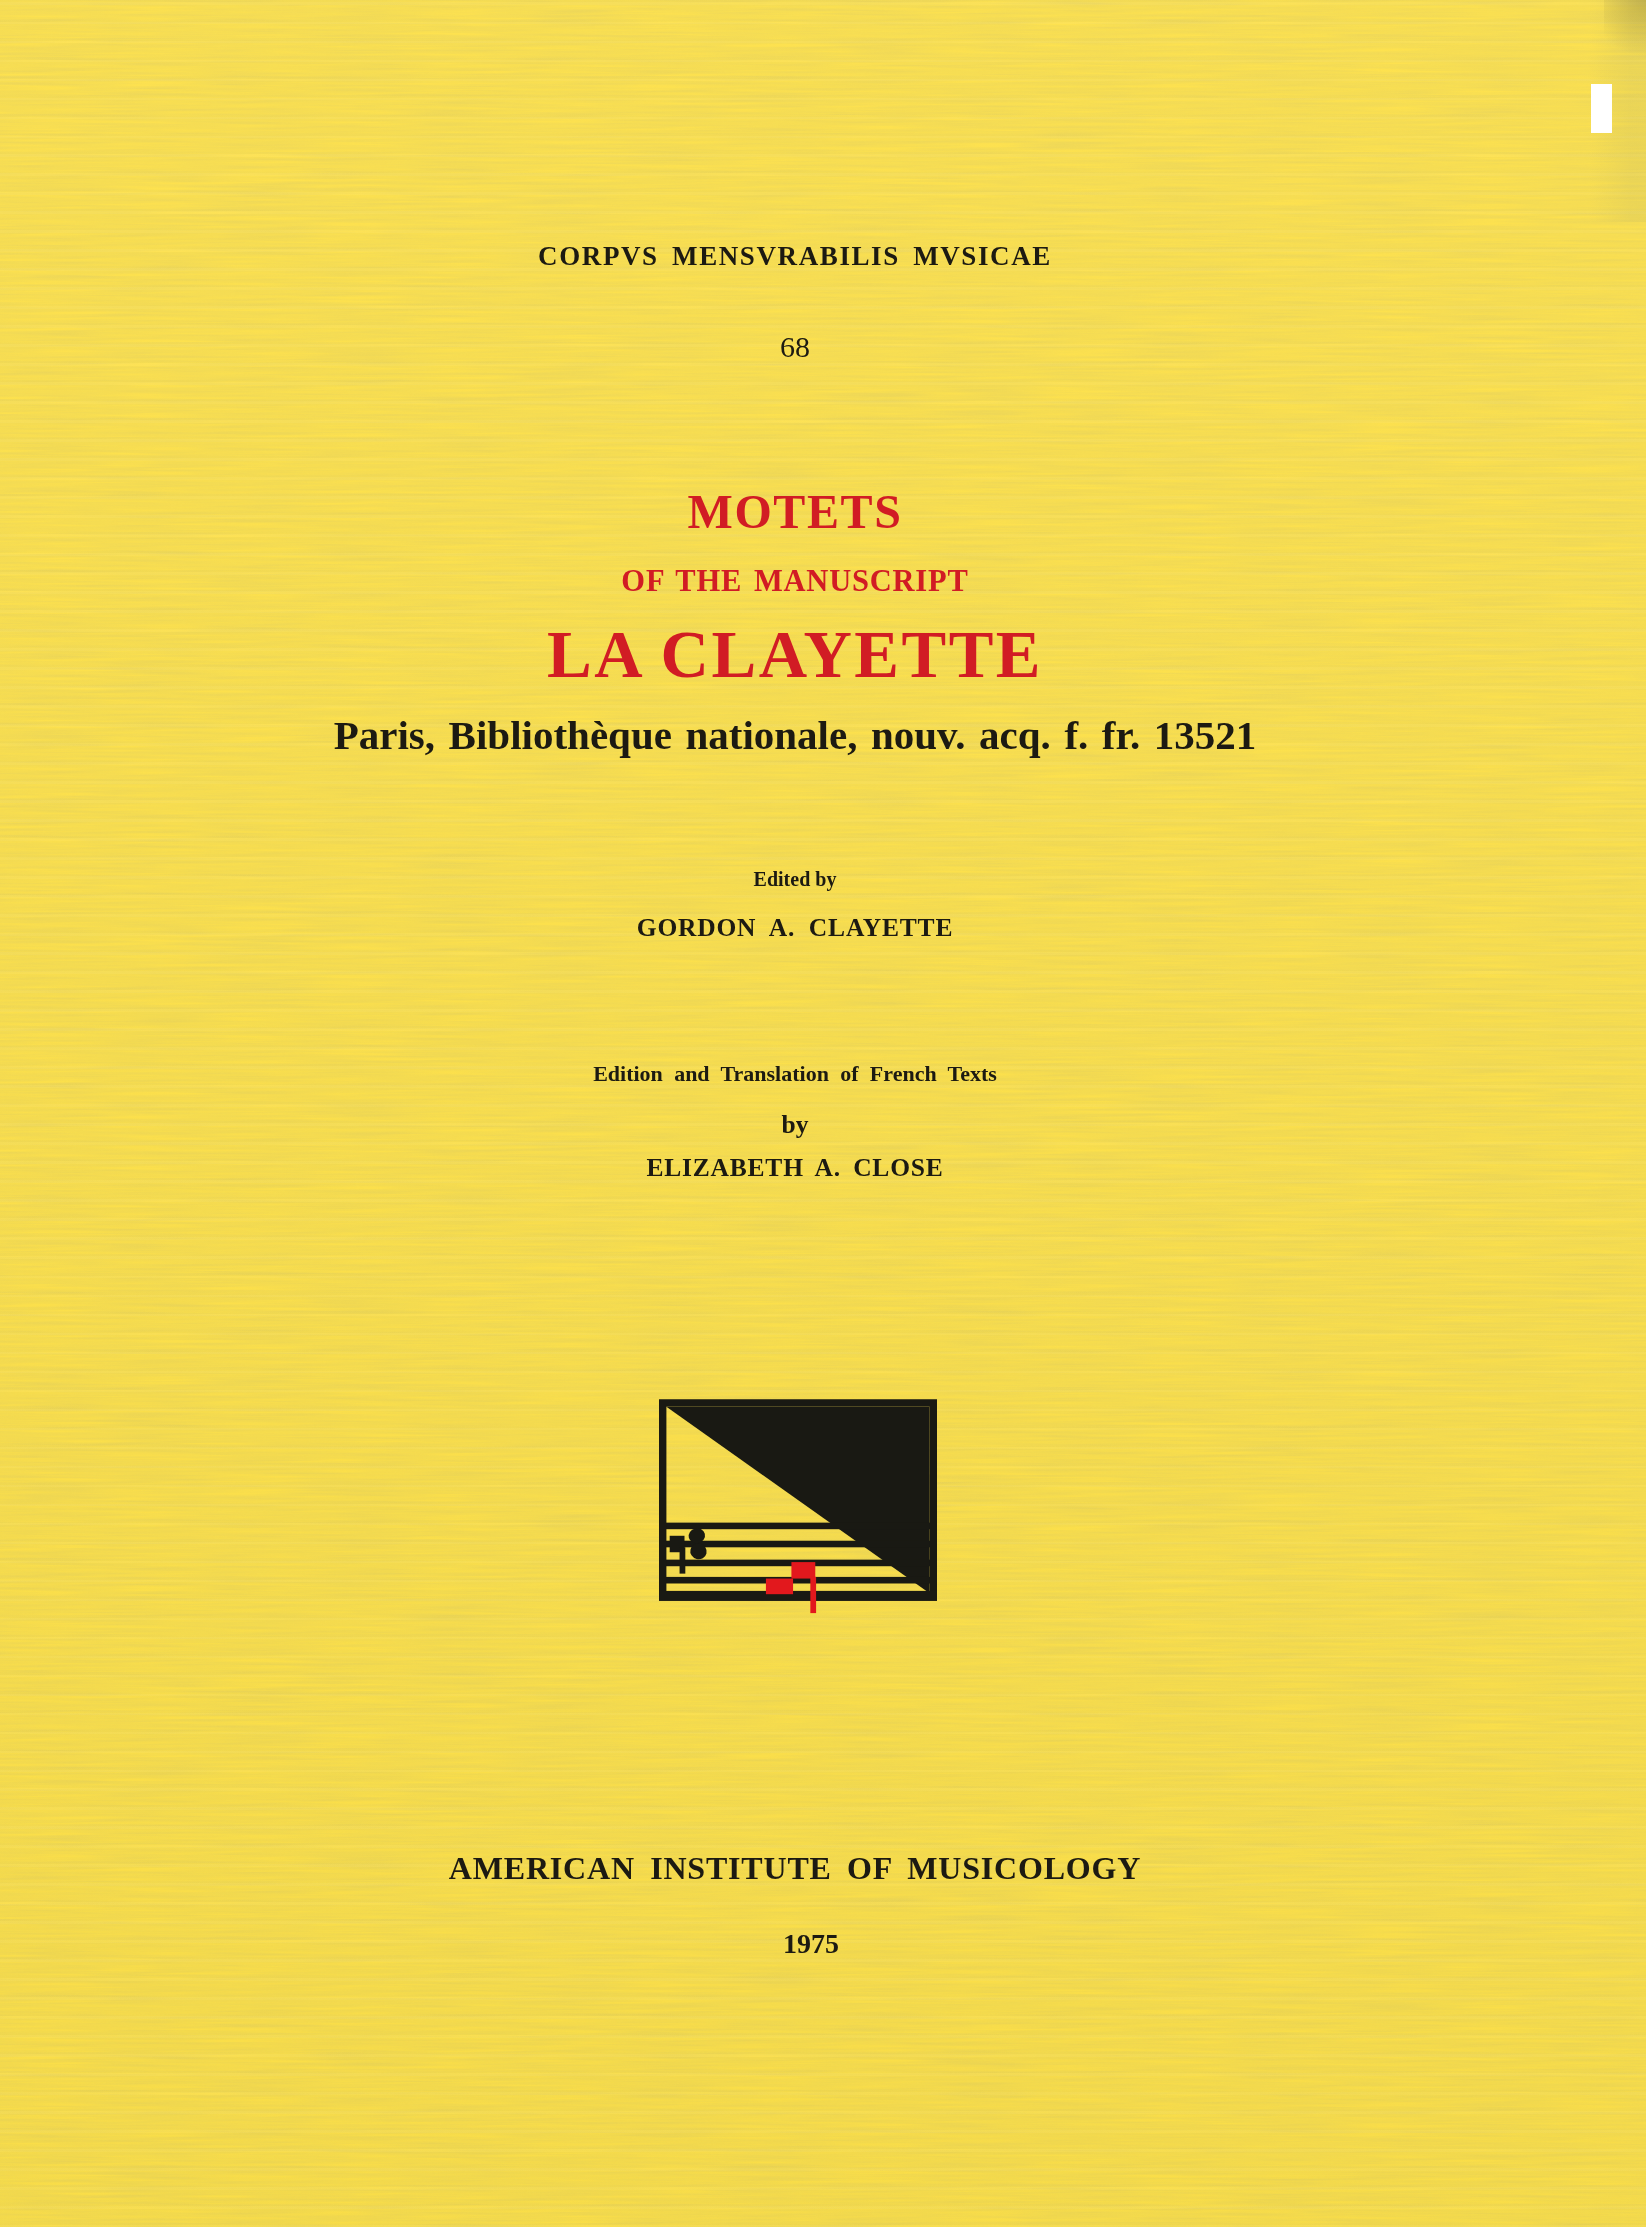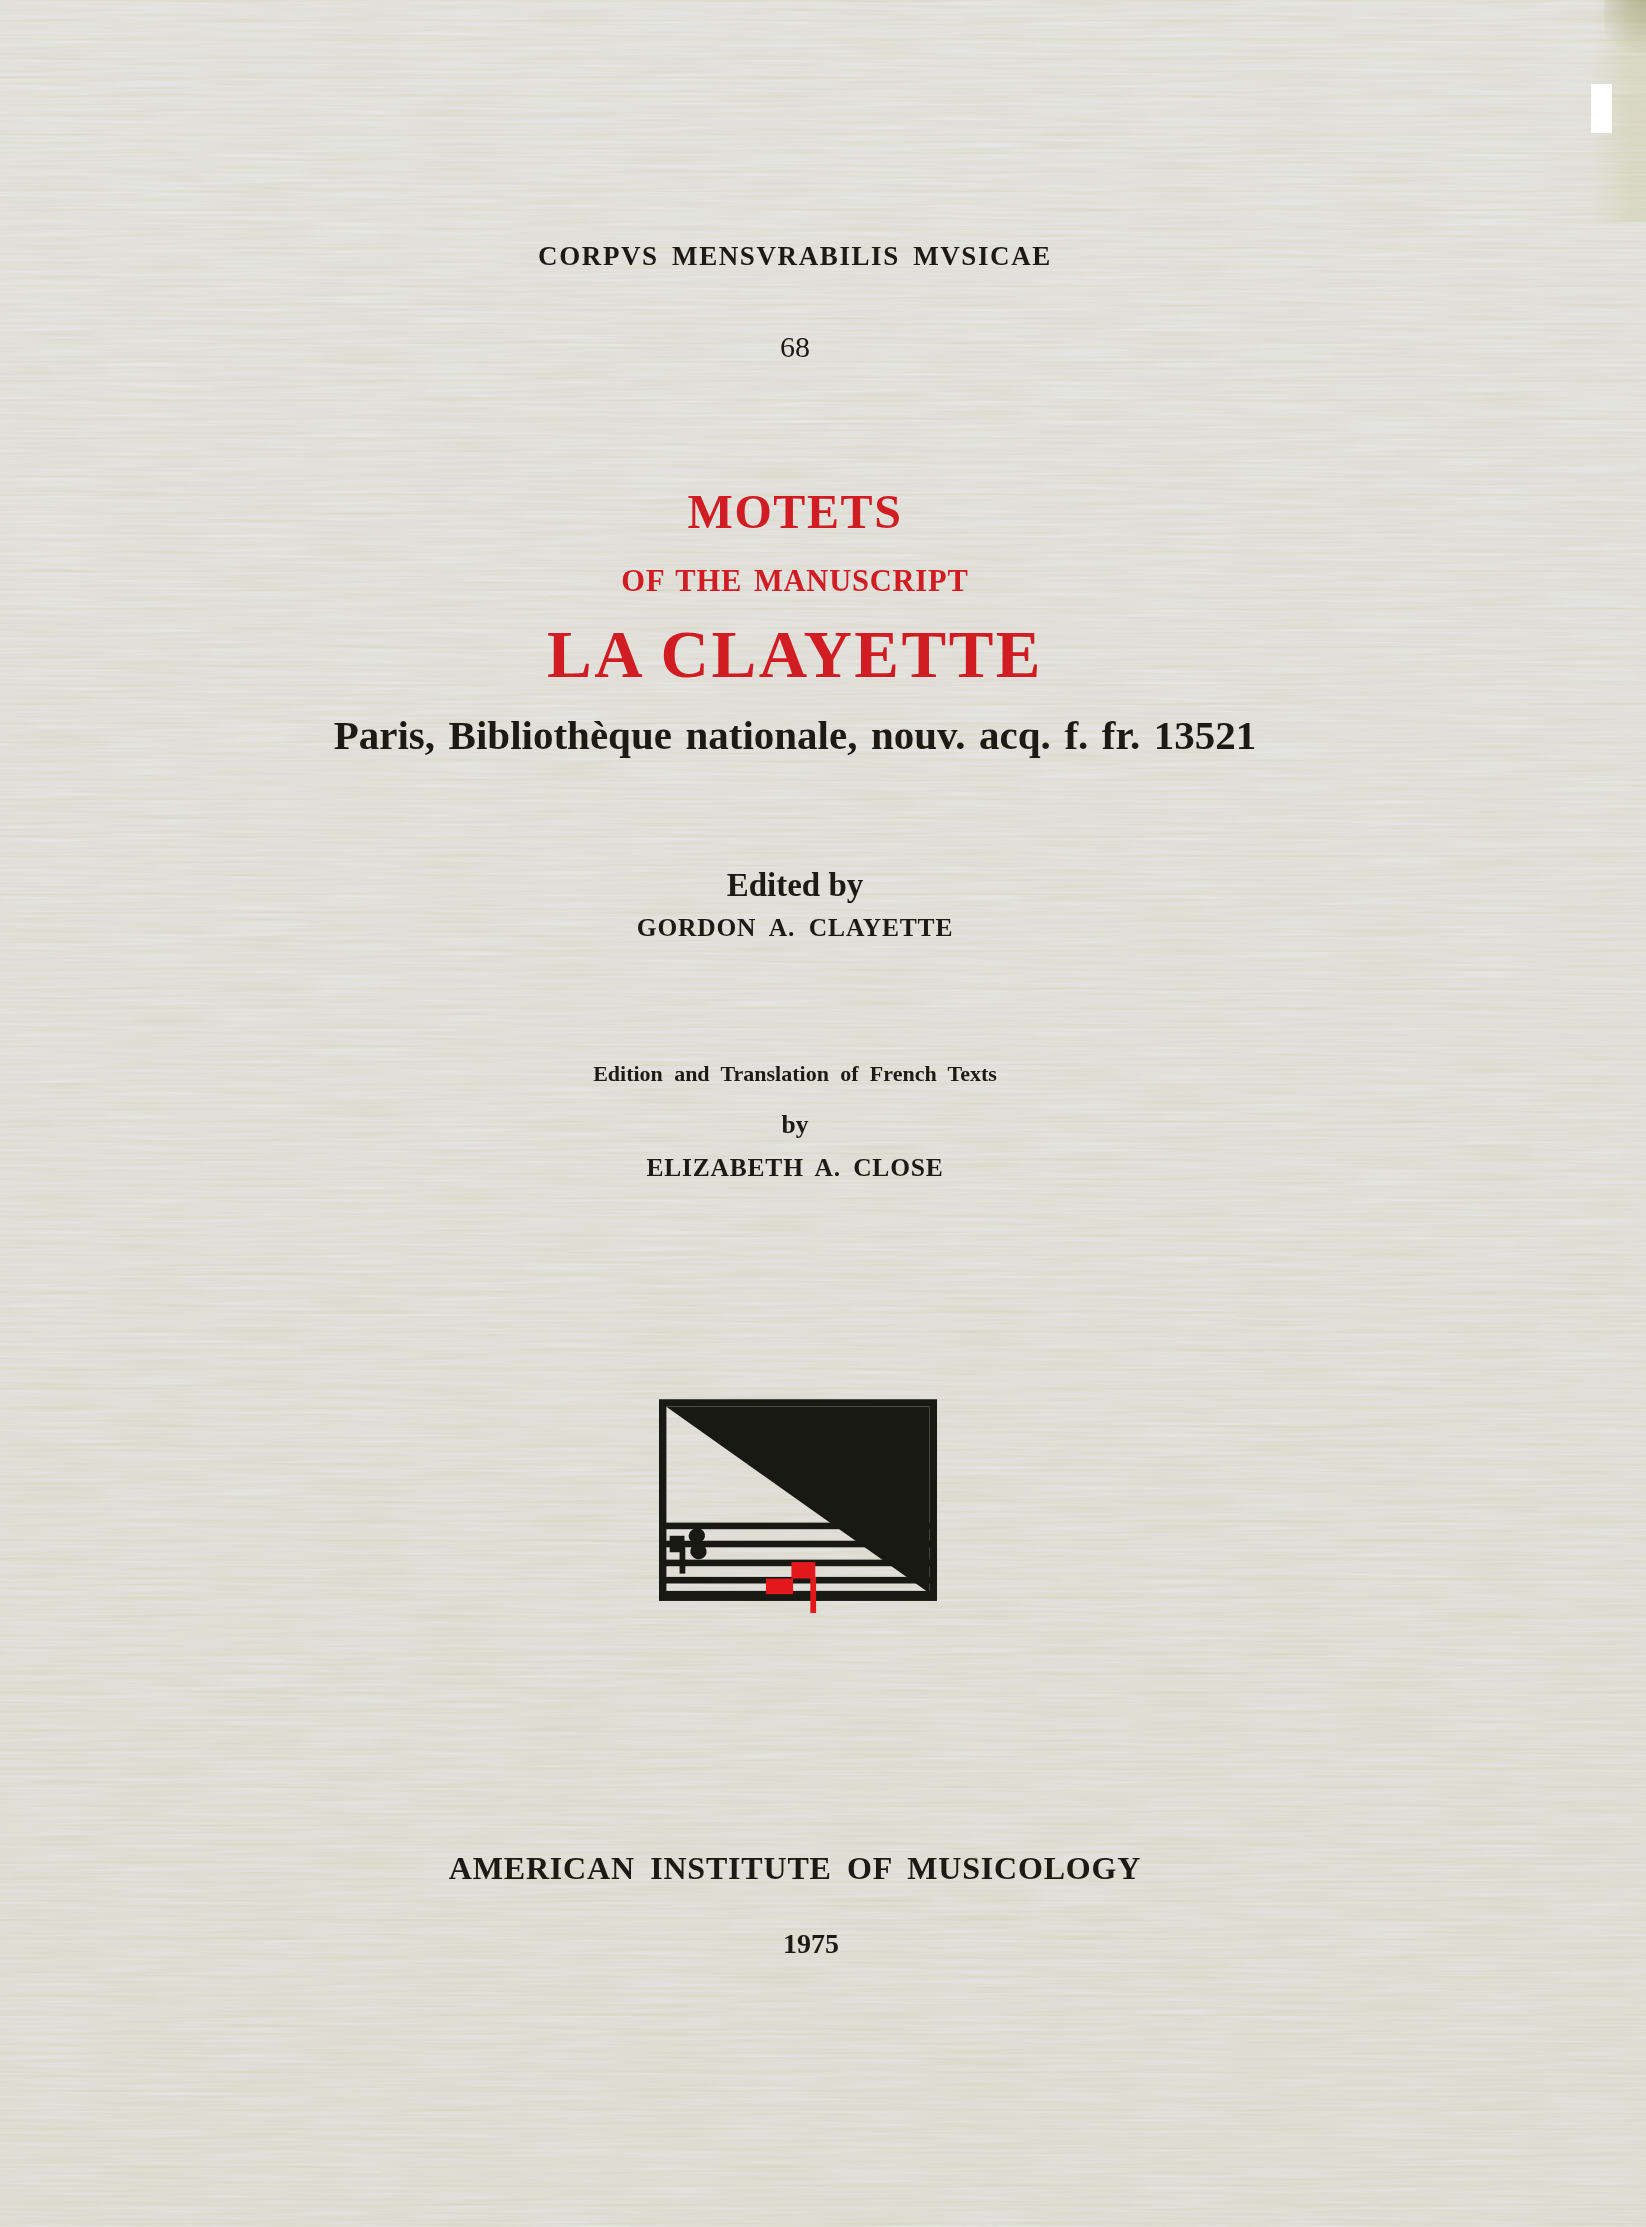--- a/index.html
+++ b/index.html
@@ -1,19 +1,19 @@
 <!DOCTYPE html>
 <html style="font-size:13px"><head>
 <meta charset="utf-8">
 <style>
   html,body{margin:0;padding:0;background:#777;}
   .page{
     position:relative;
     width:1646px;height:2227px;
-    background:#e5e5e5;
+    background:#fde047;
     overflow:hidden;
     font-family:"Liberation Serif", serif;
     color:#1c1a12;
   }
   .paper-bands{
     position:absolute;inset:0;
     background:
       repeating-linear-gradient(180deg,
         rgba(190,185,110,0.055) 0 2.5px,
         rgba(255,255,250,0.045) 2.5px 5px,
@@ -29,21 +29,21 @@
     position:absolute;left:0;width:100%;
     text-align:center;line-height:1;white-space:nowrap;
     font-weight:700;
   }
   .series-title { top:243px;  font-size:27px; letter-spacing:1.6px; word-spacing:5px; }
   .series-number{ top:332px;  font-size:30px; font-weight:400; }
   .work-title   { top:488px;  font-size:48px; letter-spacing:1.6px; color:#d11c24; }
   .work-subtitle{ top:566px;  font-size:30.5px; letter-spacing:0.8px; word-spacing:3.3px; color:#d11c24; }
   .ms-name      { top:621px;  font-size:67px; letter-spacing:2.5px; color:#d11c24; }
   .ms-ref       { top:715px;  font-size:41px; word-spacing:3.3px; }
-  .edited-by    { top:869px; font-size:33px; }
+  .edited-by    { top:869px; font-size:20px; }
   .editor       { top:915px; font-size:25.5px; letter-spacing:0.8px; word-spacing:6.6px; }
   .transl-credit{ top:1063px; font-size:22px; word-spacing:5.8px; }
   .transl-by    { top:1112px; font-size:25.5px; }
   .translator   { top:1155px; font-size:25.5px; letter-spacing:0.8px; word-spacing:5px; }
   .publisher    { top:1852px; font-size:32px; letter-spacing:0.8px; word-spacing:6.6px; }
   .year         { top:1930px; font-size:28px;padding-left:16px; }
 
   .logo{position:absolute;left:659px;top:1399px;width:278px;height:216px;}
 
   .white-patch{

